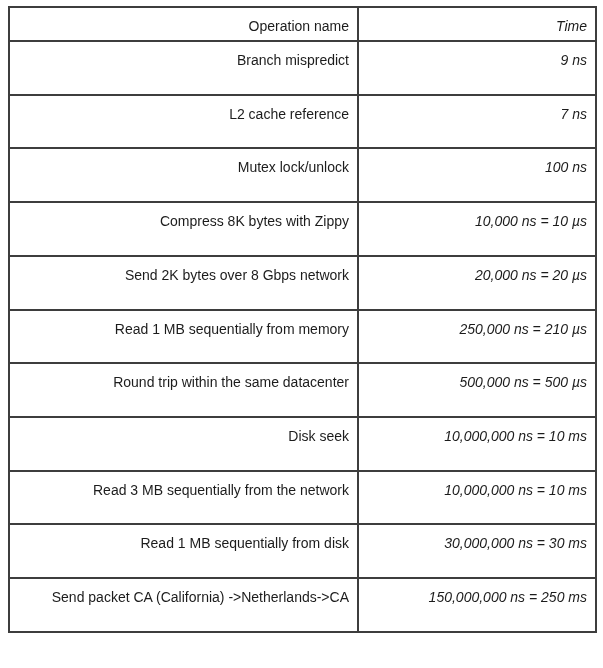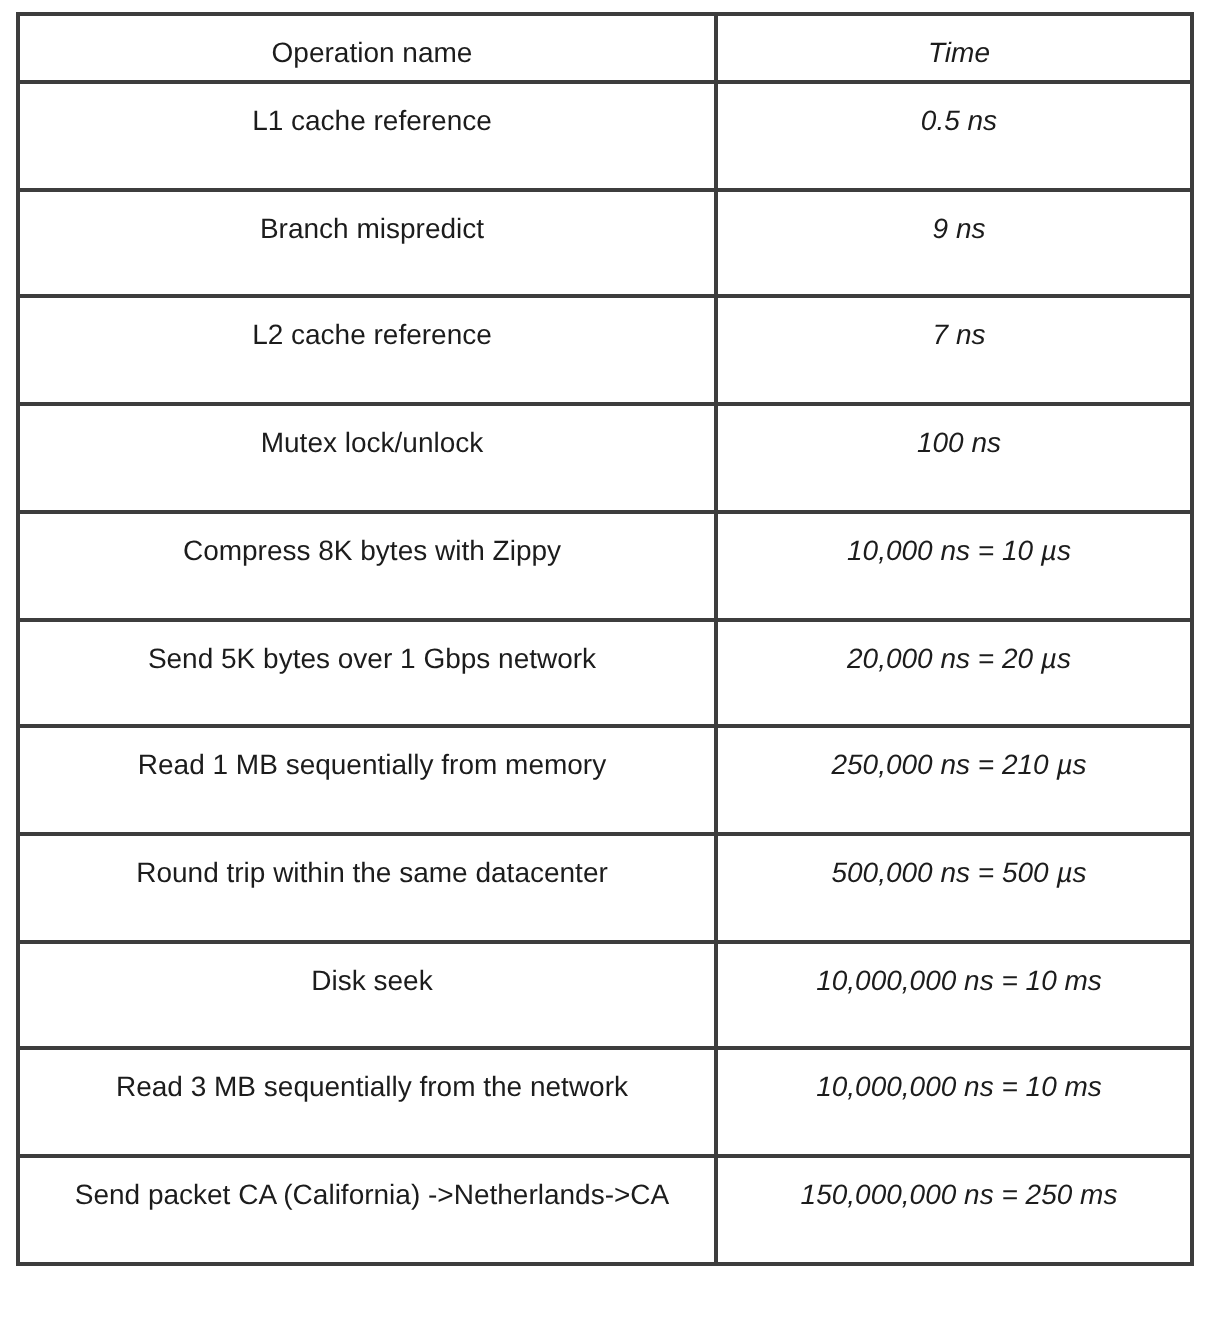--- a/index.html
+++ b/index.html
@@ -25,21 +25,21 @@
     height: 627px;
     border-collapse: collapse;
     table-layout: fixed;
   }
   table.latency-table th,
   table.latency-table td {
     border: 2px solid #3d3d3d;
     font-size: 14px;
     font-weight: 400;
     line-height: 16px;
-    text-align: center;
+    text-align: right;
     vertical-align: top;
     padding: 10px 8px 6px 13px;
     color: #1c1c1c;
     background: #ffffff;
     overflow: hidden;
   }
   table.latency-table col.col-operation { width: 349px; }
   table.latency-table col.col-time { width: 238px; }
   td.time-cell, th.time-cell {
     padding-left: 12px;
@@ -68,60 +68,60 @@
       <col class="col-time">
     </colgroup>
     <thead>
       <tr>
         <th>Operation name</th>
         <th class="time-cell">Time</th>
       </tr>
     </thead>
     <tbody>
       <tr>
-        <td>L1 cache reference</td>
-        <td class="time-cell">0.5 ns</td>
-      </tr>
-      <tr>
         <td>Branch mispredict</td>
         <td class="time-cell">9 ns</td>
       </tr>
       <tr>
         <td>L2 cache reference</td>
         <td class="time-cell">7 ns</td>
       </tr>
       <tr>
         <td>Mutex lock/unlock</td>
         <td class="time-cell">100 ns</td>
       </tr>
       <tr>
         <td>Compress 8K bytes with Zippy</td>
         <td class="time-cell">10,000 ns = 10 µs</td>
       </tr>
       <tr>
-        <td>Send 5K bytes over 1 Gbps network</td>
+        <td>Send 2K bytes over 8 Gbps network</td>
         <td class="time-cell">20,000 ns = 20 µs</td>
       </tr>
       <tr>
         <td>Read 1 MB sequentially from memory</td>
         <td class="time-cell">250,000 ns = 210 µs</td>
       </tr>
       <tr>
         <td>Round trip within the same datacenter</td>
         <td class="time-cell">500,000 ns = 500 µs</td>
       </tr>
       <tr>
         <td>Disk seek</td>
         <td class="time-cell">10,000,000 ns = 10 ms</td>
       </tr>
       <tr>
         <td>Read 3 MB sequentially from the network</td>
         <td class="time-cell">10,000,000 ns = 10 ms</td>
       </tr>
       <tr>
+        <td>Read 1 MB sequentially from disk</td>
+        <td class="time-cell"> 30,000,000 ns = 30 ms</td>
+      </tr>
+      <tr>
         <td>Send packet CA (California) -&gt;Netherlands-&gt;CA</td>
         <td class="time-cell">150,000,000 ns = 250 ms</td>
       </tr>
     </tbody>
   </table>
 
   <div class="table-caption">Table 2-2</div>
 
 </div>
 

